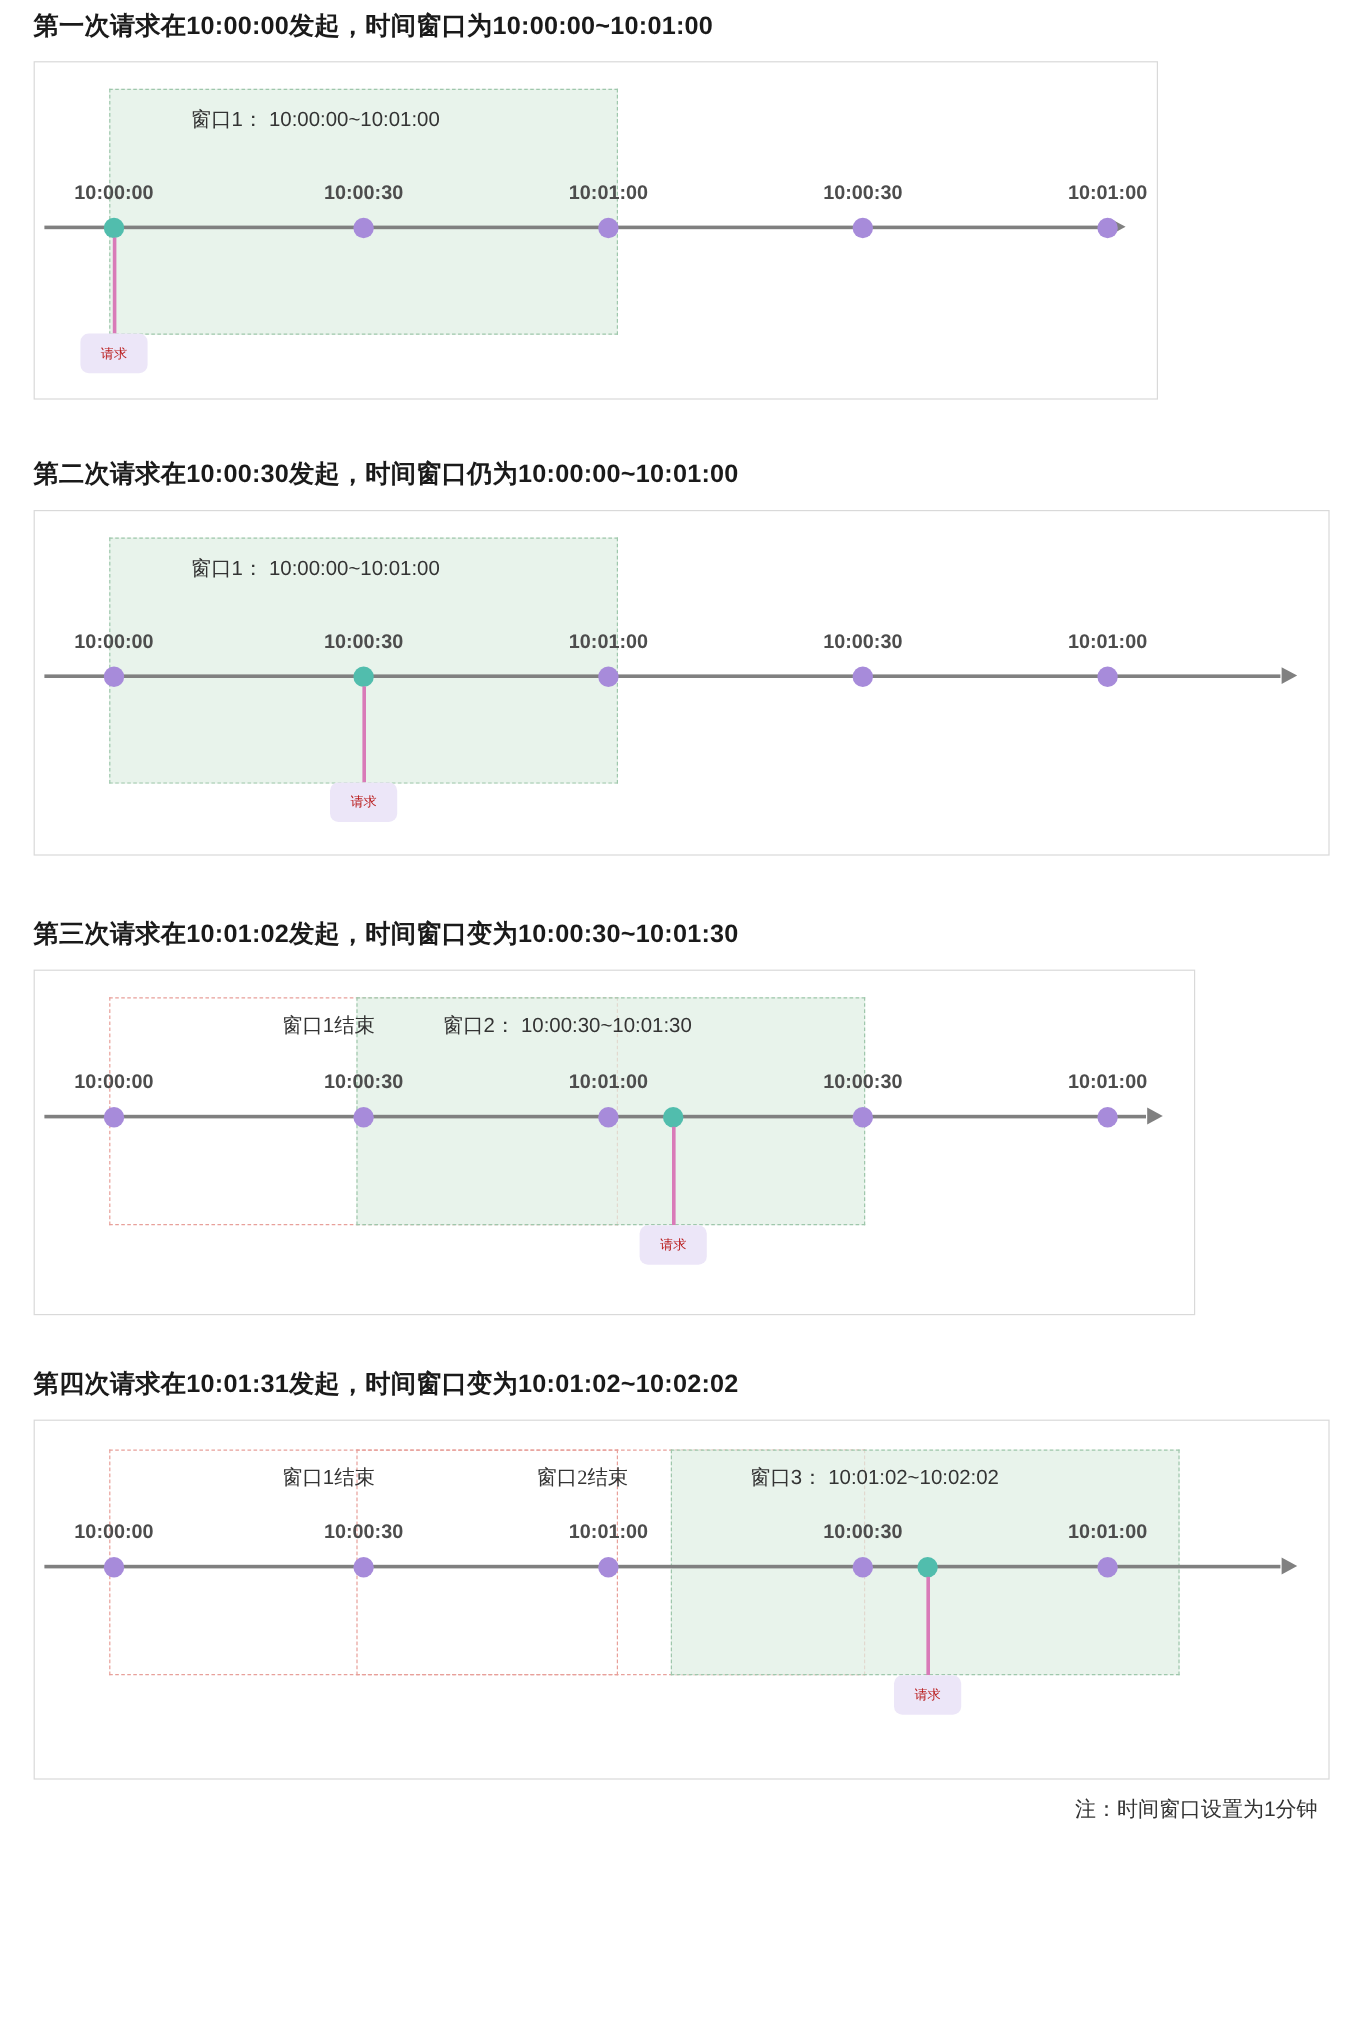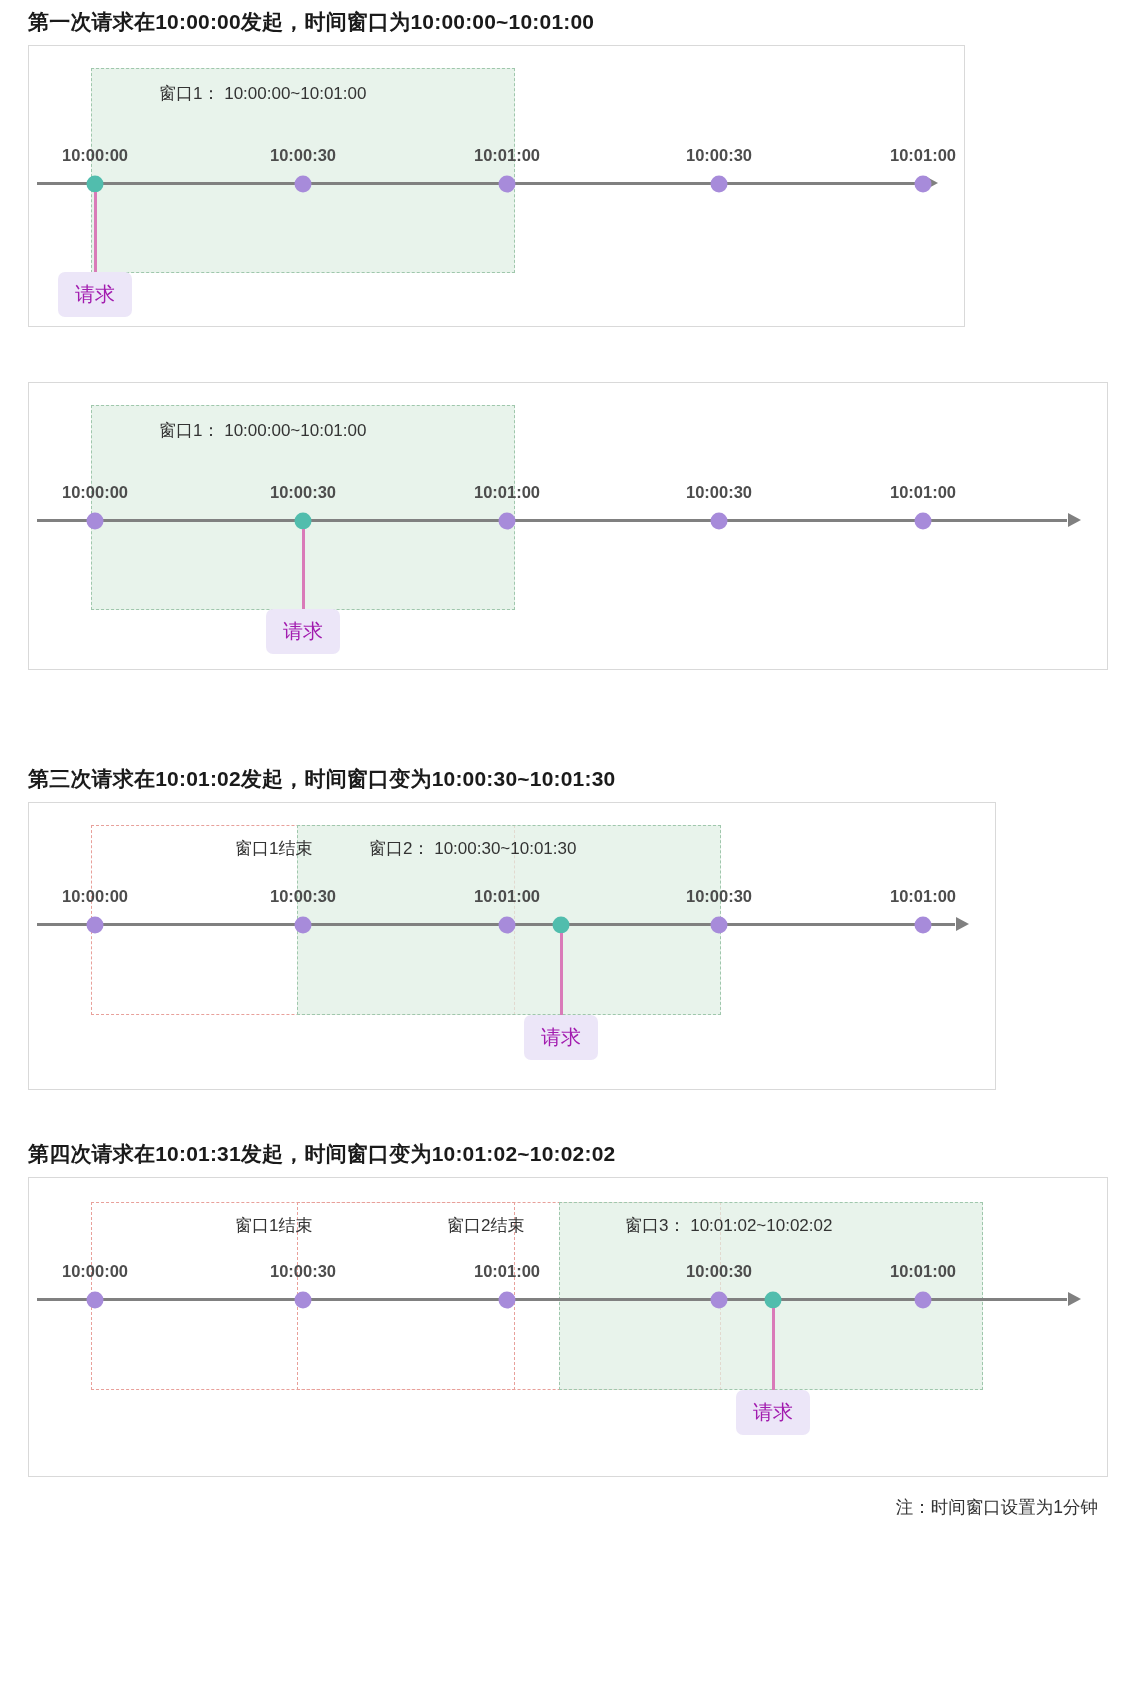--- a/index.html
+++ b/index.html
@@ -22,21 +22,21 @@
   .sec-title {
     font-size: 21px;
     font-weight: bold;
     color: #1a1a1a;
     letter-spacing: 0.2px;
     margin: 0 0 10px 28px;
     line-height: 1.3;
   }
   .panel {
     position: relative;
-    margin: 0 30px 0 28px;
+    margin: 16px 30px 0 28px;
     border: 1px solid #d9d9d9;
     background: #ffffff;
   }
   .track {
     position: absolute;
     left: 0; right: 0; top: 0; bottom: 0;
   }
   
   .axis-line {
     position: absolute;
@@ -86,22 +86,22 @@
     white-space: nowrap;
   }
   .req-stem {
     position: absolute;
     width: 2.5px;
     background: #d97ab8;
   }
   .req-badge {
     position: absolute;
     background: #ece6f8;
-    color: #a21caf;
-    font-size: 20px;
+    color: #b91c1c;
+    font-size: 11px;
     border-radius: 7px;
     padding: 9px 17px;
     white-space: nowrap;
     transform: translateX(-50%);
   }
   .footnote {
     position: absolute;
     right: 40px;
     font-size: 17.5px;
     color: #333333;
@@ -136,20 +136,21 @@
         <div class="dot" style="left:690px; top:138px;"></div>
         <div class="dot" style="left:894px; top:138px;"></div>
 
         <div class="req-stem" style="left:65px; top:146px; height:80px;"></div>
         <div class="req-badge" style="left:66px; top:226px;">请求</div>
       </div>
     </div>
   </div>
 
   <div class="section" style="position:absolute; left:0; top:382px; width:1138px;">
+    <div class="sec-title">第二次请求在10:00:30发起，时间窗口仍为10:00:00~10:01:00</div>
     <div class="panel" style="height:288px;">
       <div class="track">
 
         <div class="window-box" style="left:62px; top:22px; width:424px; height:205px;"></div>
         <div class="window-label" style="left:130px; top:36px;">窗口1： 10:00:00~10:01:00</div>
 
         <div class="axis-line" style="top:136px;"></div>
         <div class="axis-arrow" style="right:26px; top:130px;"></div>
 
         <div class="tick-label" style="left:66px; top:100px;">10:00:00</div>
@@ -206,21 +207,21 @@
   <div class="section" style="position:absolute; left:0; top:1140px; width:1138px;">
     <div class="sec-title">第四次请求在10:01:31发起，时间窗口变为10:01:02~10:02:02</div>
     <div class="panel" style="height:300px;">
       <div class="track">
 
         <div class="window-box expired" style="left:62px; top:24px; width:424px; height:188px;"></div>
         <div class="window-box expired" style="left:268px; top:24px; width:424px; height:188px;"></div>
         <div class="window-box" style="left:530px; top:24px; width:424px; height:188px;"></div>
 
         <div class="window-label" style="left:206px; top:36px;">窗口1结束</div>
-        <div class="window-label" style="left:418px; top:36px;">窗口2结束</div>
+        <div class="window-label" style="left:418px; top:36px;font-family:Liberation Serif, serif;">窗口2结束</div>
         <div class="window-label" style="left:596px; top:36px;">窗口3： 10:01:02~10:02:02</div>
 
         <div class="axis-line" style="top:120px;"></div>
         <div class="axis-arrow" style="right:26px; top:114px;"></div>
 
         <div class="tick-label" style="left:66px; top:84px;">10:00:00</div>
         <div class="tick-label" style="left:274px; top:84px;">10:00:30</div>
         <div class="tick-label" style="left:478px; top:84px;">10:01:00</div>
         <div class="tick-label" style="left:690px; top:84px;">10:00:30</div>
         <div class="tick-label" style="left:894px; top:84px;">10:01:00</div>

